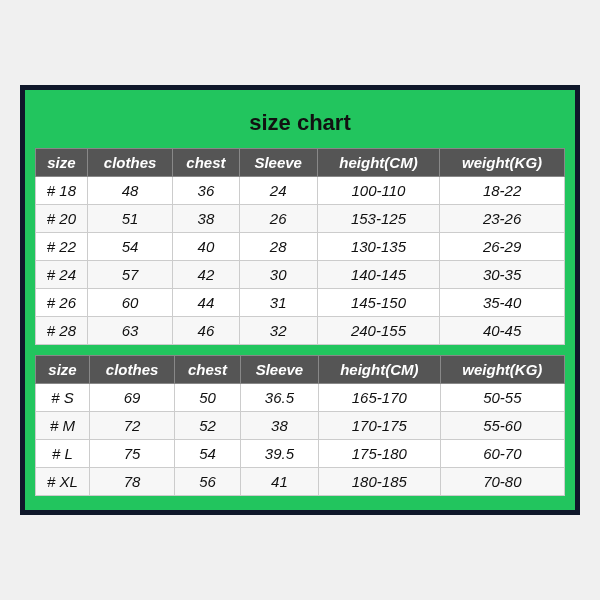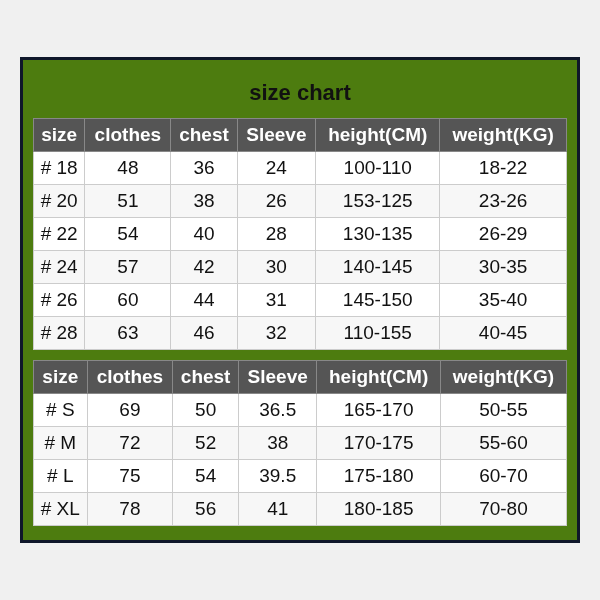--- a/index.html
+++ b/index.html
@@ -6,36 +6,37 @@
     body {
       width: 600px;
       height: 600px;
       background: #f0f0f0;
       display: flex;
       align-items: center;
       justify-content: center;
       font-family: Arial, sans-serif;
     }
     .card {
-      background: #4d7c0f;
-      border: 3px solid #0f172a;
+      background: #22c55e;
+      border: 5px solid #0f172a;
       width: 560px;
       padding: 10px 10px 14px 10px;
     }
     .title {
       text-align: center;
       font-size: 22px;
       font-weight: bold;
       padding: 10px 0 12px 0;
       color: #111;
     }
     table {
       width: 100%;
       border-collapse: collapse;
-      font-size: 19px;
+      font-size: 15px;
+      font-style: italic;
     }
     th {
       background: #555;
       color: #fff;
       text-align: center;
       padding: 5px 3px;
       font-weight: bold;
       border: 1px solid #888;
     }
     td {
@@ -108,21 +109,21 @@
           <td>44</td>
           <td>31</td>
           <td>145-150</td>
           <td>35-40</td>
         </tr>
         <tr>
           <td># 28</td>
           <td>63</td>
           <td>46</td>
           <td>32</td>
-          <td>110-155</td>
+          <td>240-155</td>
           <td>40-45</td>
         </tr>
       </tbody>
   </table>
 
   <div class="gap"></div>
 
   <table>
     <thead id="thead2">
     <tr>

